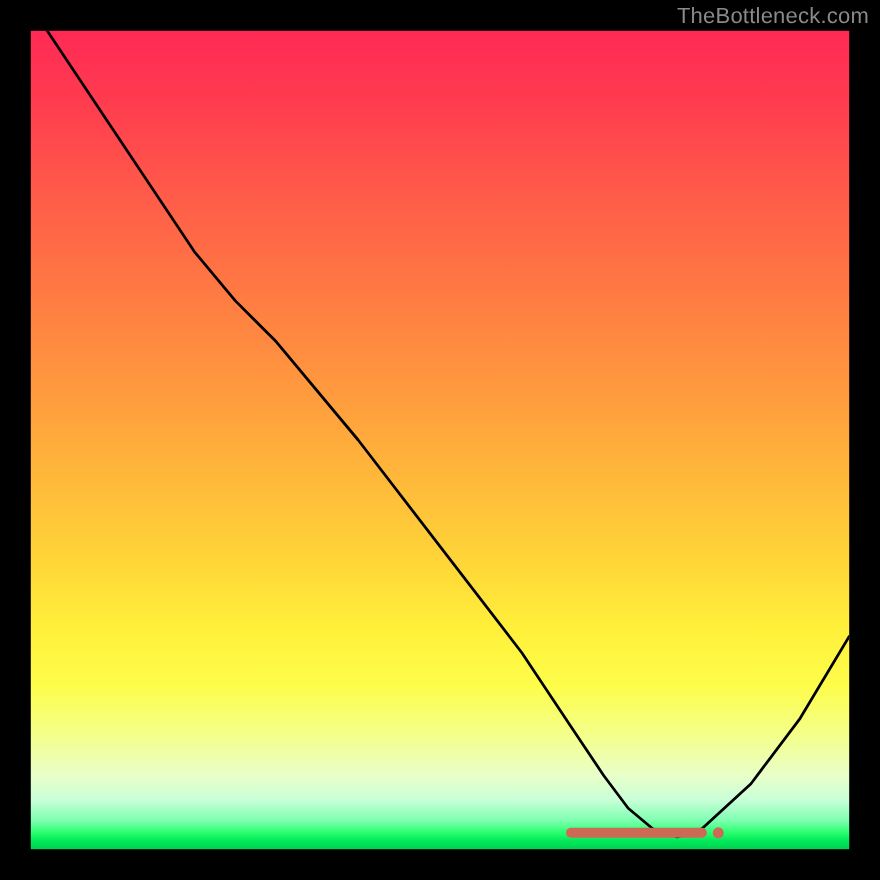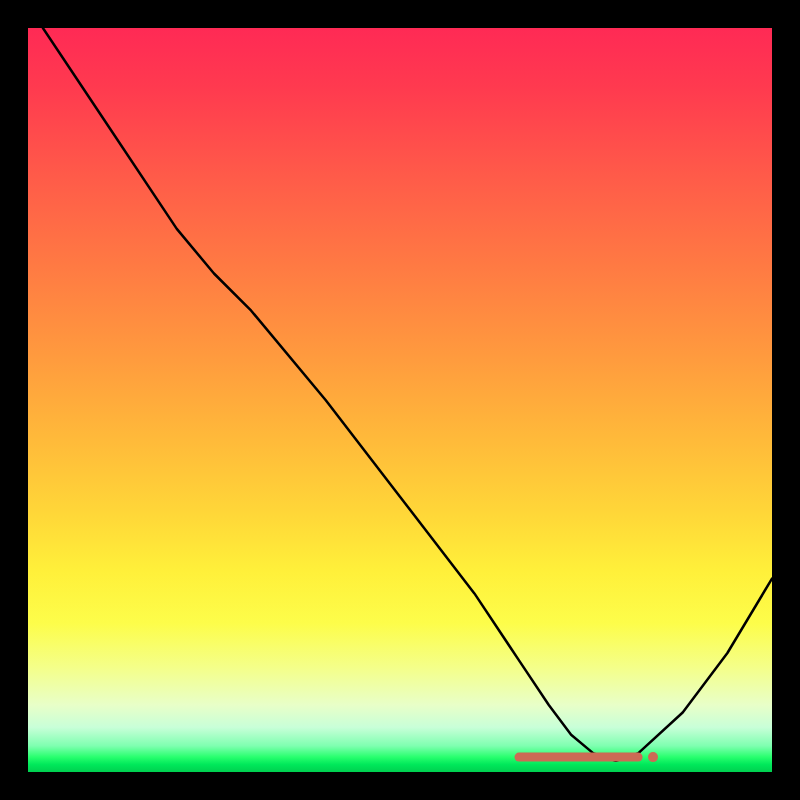--- a/index.html
+++ b/index.html
@@ -73,20 +73,21 @@
     stroke-linecap: round;
   }
   .marker-dot {
     fill: #cc6a55;
   }
 </style>
 </head>
 <body>
 
 <div class="stage">
+  <div class="watermark">TheBottleneck.com</div>
 
   <div class="plot">
     <svg class="overlay" viewBox="0 0 744 744" preserveAspectRatio="none">
       <path class="curve" d="M14.9 0.0 L74.4 89.3 L148.8 200.9 L186.0 245.5 L223.2 282.7 L297.6 372.0 L372.0 468.7 L446.4 565.4 L491.0 632.4 L520.8 677.0 L543.1 706.8 L565.4 725.4 L587.8 732.8 L610.1 725.4 L654.7 684.5 L699.4 625.0 L744.0 550.6"></path>
       <line class="marker-band" y1="729.1" y2="729.1" x1="491.0" x2="610.1"></line>
       <circle class="marker-dot" r="5" cy="729.1" cx="625.0"></circle>
     </svg>
   </div>
 </div>
 

